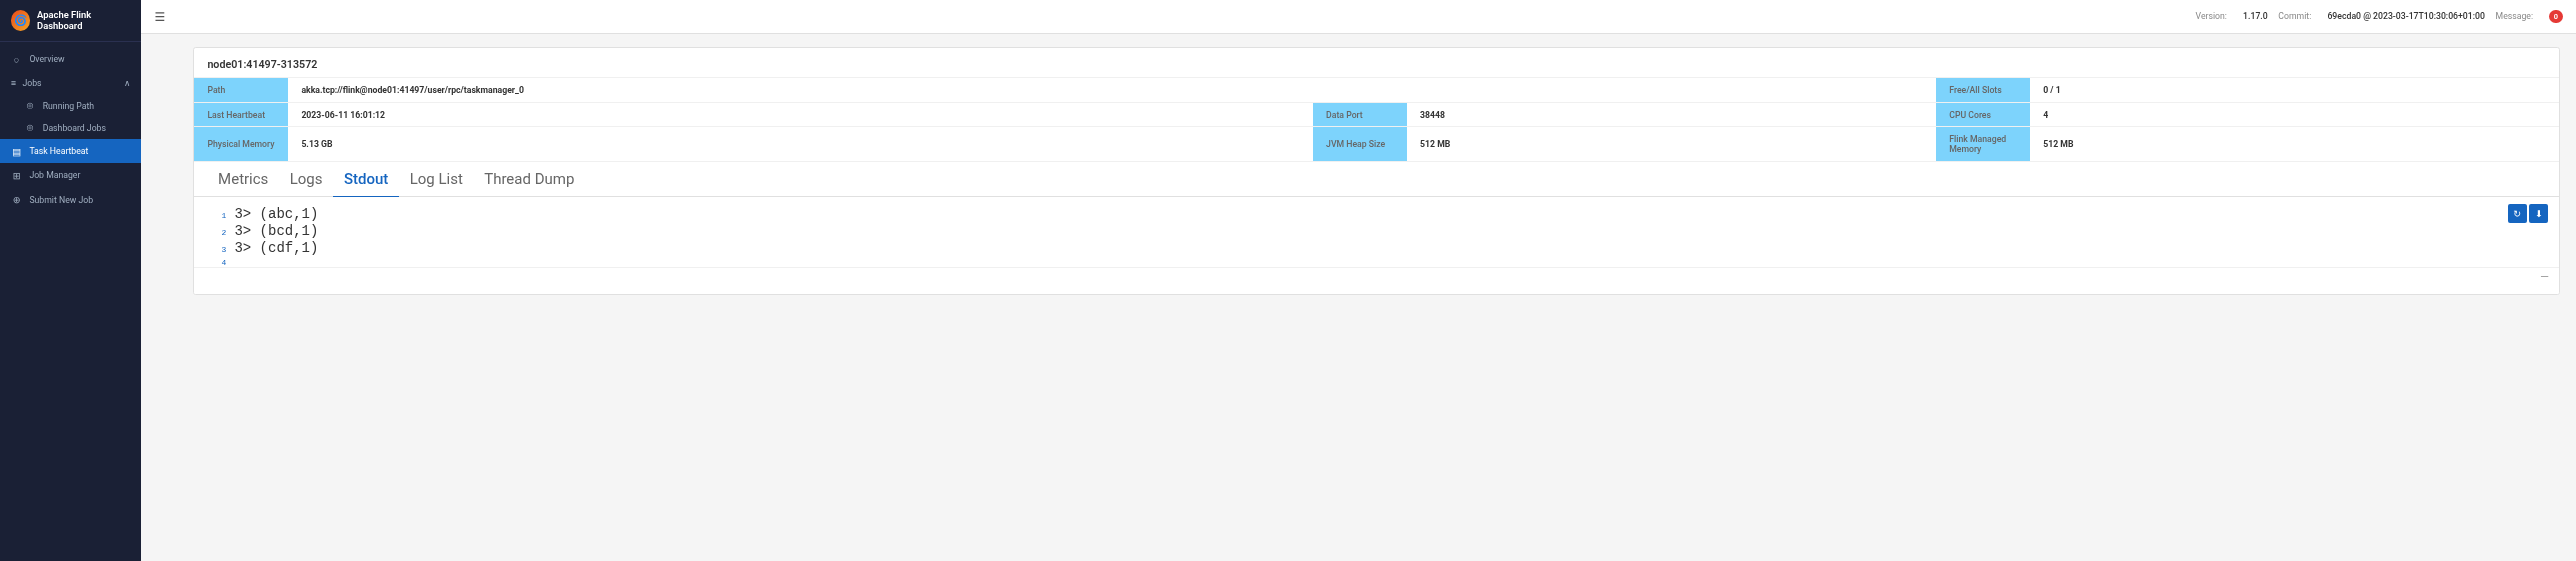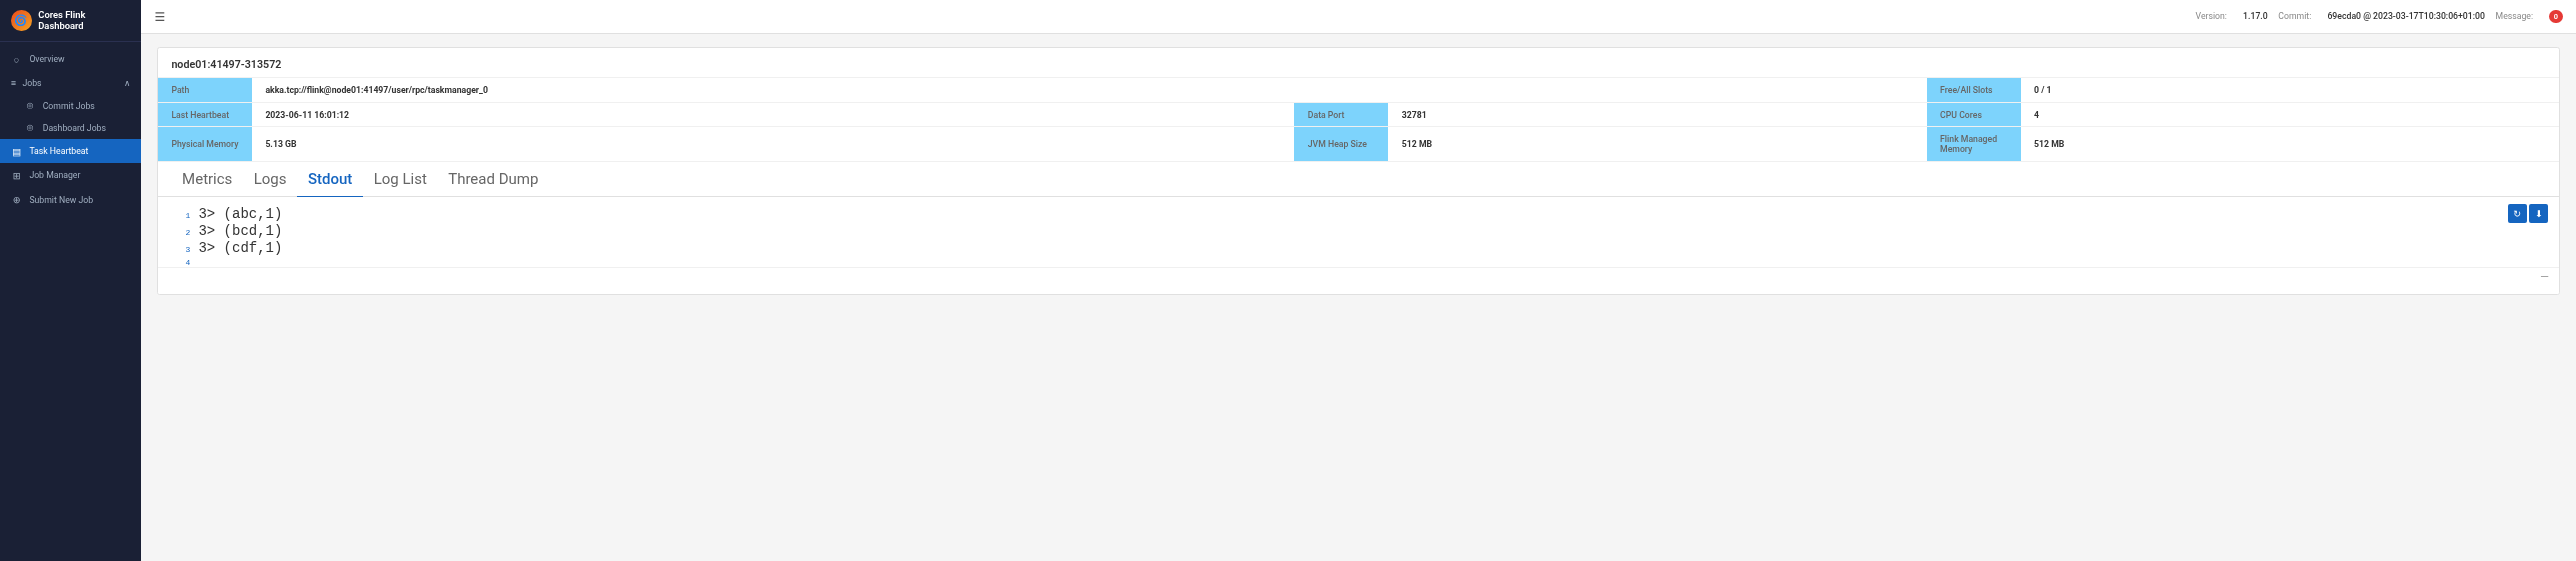--- a/index.html
+++ b/index.html
@@ -113,20 +113,21 @@
       overflow-y: auto;
       background: #f5f5f5;
     }
 
     
     .node-card {
       background: #fff;
       border-radius: 2.7px;
       border: 0.7px solid #e0e0e0;
       overflow: hidden;
+      margin-left: 36px;
     }
     .node-title {
       padding: 9.4px 13.4px 6.7px;
       font-size: 10.7px;
       font-weight: 600;
       color: #333;
       border-bottom: 0.7px solid #f0f0f0;
     }
 
     
@@ -231,39 +232,39 @@
     .hamburger { cursor: pointer; font-size: 12px; color: #555; }
   </style>
 </head>
 <body>
 
 <div class="sidebar">
   <div class="sidebar-header">
     <div class="sidebar-logo">
       <span>🌀</span>
     </div>
-    <span class="sidebar-title">Cores Flink Dashboard</span>
+    <span class="sidebar-title">Apache Flink Dashboard</span>
   </div>
   <nav class="sidebar-nav">
 
     <div class="nav-item">
       <span class="nav-icon">○</span>
       <span>Overview</span>
     </div>
 
     <div class="nav-group-header">
       <div class="left">
         <span class="nav-icon">≡</span>
         <span>Jobs</span>
       </div>
       <span>∧</span>
     </div>
     <div class="sub-item">
       <span class="nav-icon">◎</span>
-      <span>Commit Jobs</span>
+      <span>Running Path</span>
     </div>
     <div class="sub-item">
       <span class="nav-icon">◎</span>
       <span>Dashboard Jobs</span>
     </div>
 
     <div class="nav-item active">
       <span class="nav-icon">▤</span>
       <span>Task Heartbeat</span>
     </div>
@@ -313,21 +314,21 @@
             <td class="label-cell">Path</td>
             <td class="value-cell" colspan="3">akka.tcp://flink@node01:41497/user/rpc/taskmanager_0</td>
             <td class="label-cell">Free/All Slots</td>
             <td class="value-cell">0 / 1</td>
           </tr>
 
           <tr>
             <td class="label-cell">Last Heartbeat</td>
             <td class="value-cell">2023-06-11 16:01:12</td>
             <td class="label-cell">Data Port</td>
-            <td class="value-cell">32781</td>
+            <td class="value-cell">38448</td>
             <td class="label-cell">CPU Cores</td>
             <td class="value-cell">4</td>
           </tr>
 
           <tr>
             <td class="label-cell">Physical Memory</td>
             <td class="value-cell">5.13 GB</td>
             <td class="label-cell">JVM Heap Size</td>
             <td class="value-cell">512 MB</td>
             <td class="label-cell">Flink Managed Memory</td>

